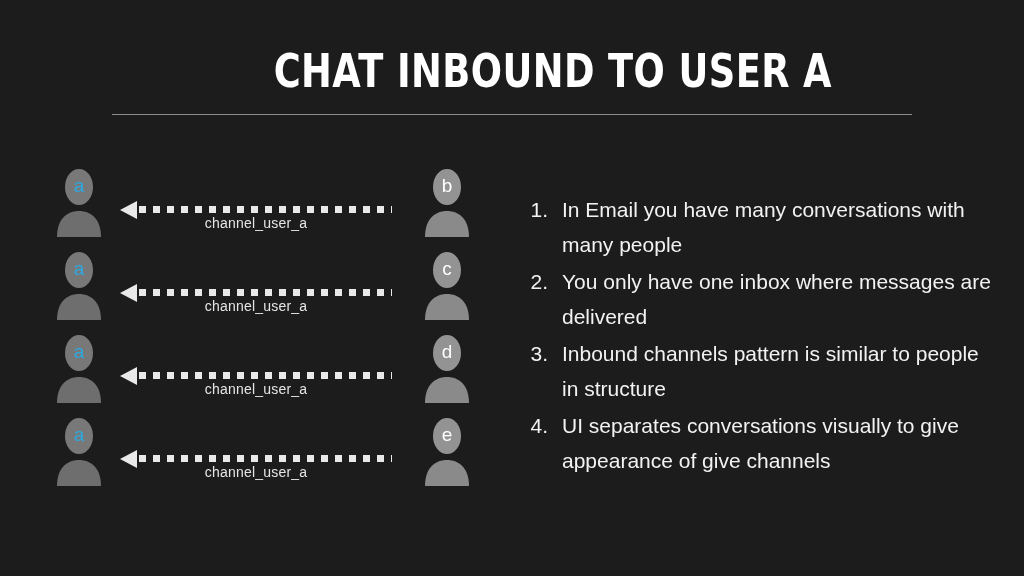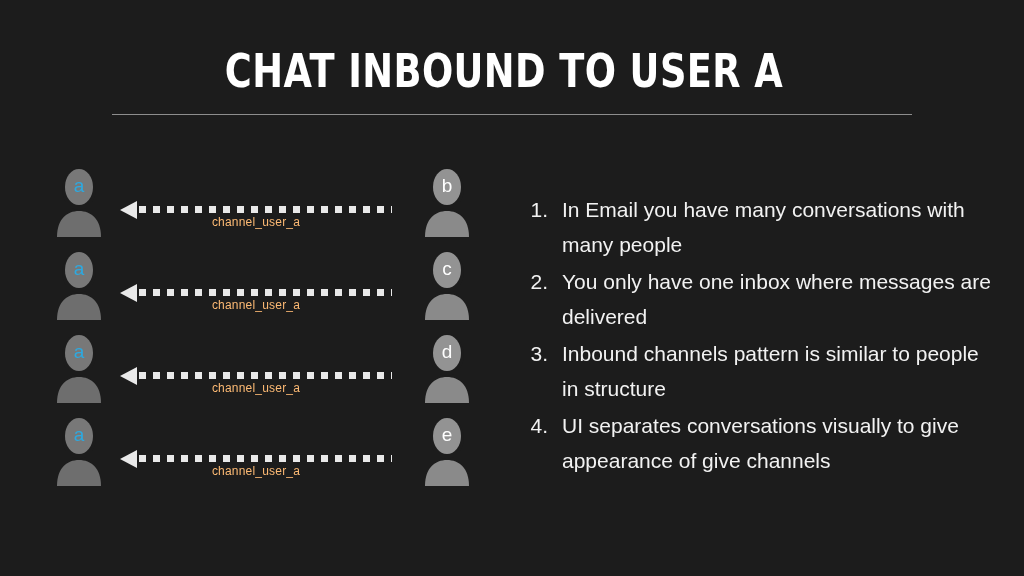--- a/index.html
+++ b/index.html
@@ -22,23 +22,23 @@
     inset: 0;
     width: 1024px;
     height: 576px;
     background: #1c1c1c;
   }
 
   
   .title-block {
     position: absolute;
     top: 44px;
-    left: 104px;
+    left: 112px;
     width: 800px;
-    text-align: center;
+    text-align: right;
   }
 
   .slide-title {
     font-family: "DejaVu Sans", sans-serif;
     font-weight: 700;
     font-size: 46px;
     line-height: 54px;
     letter-spacing: 0.5px;
     color: #ffffff;
     text-transform: uppercase;
@@ -141,23 +141,23 @@
     );
   }
 
   .channel-label {
     position: absolute;
     left: 120px;
     top: 50px;
     width: 272px;
     text-align: center;
     font-family: "Liberation Sans", sans-serif;
-    font-size: 12px;
+    font-size: 14px;
     font-weight: 400;
-    color: #fdba74;
+    color: #e5e5e5;
     letter-spacing: 0.2px;
   }
 
   
   .points {
     position: absolute;
     top: 192px;
     left: 528px;
     width: 470px;
   }

